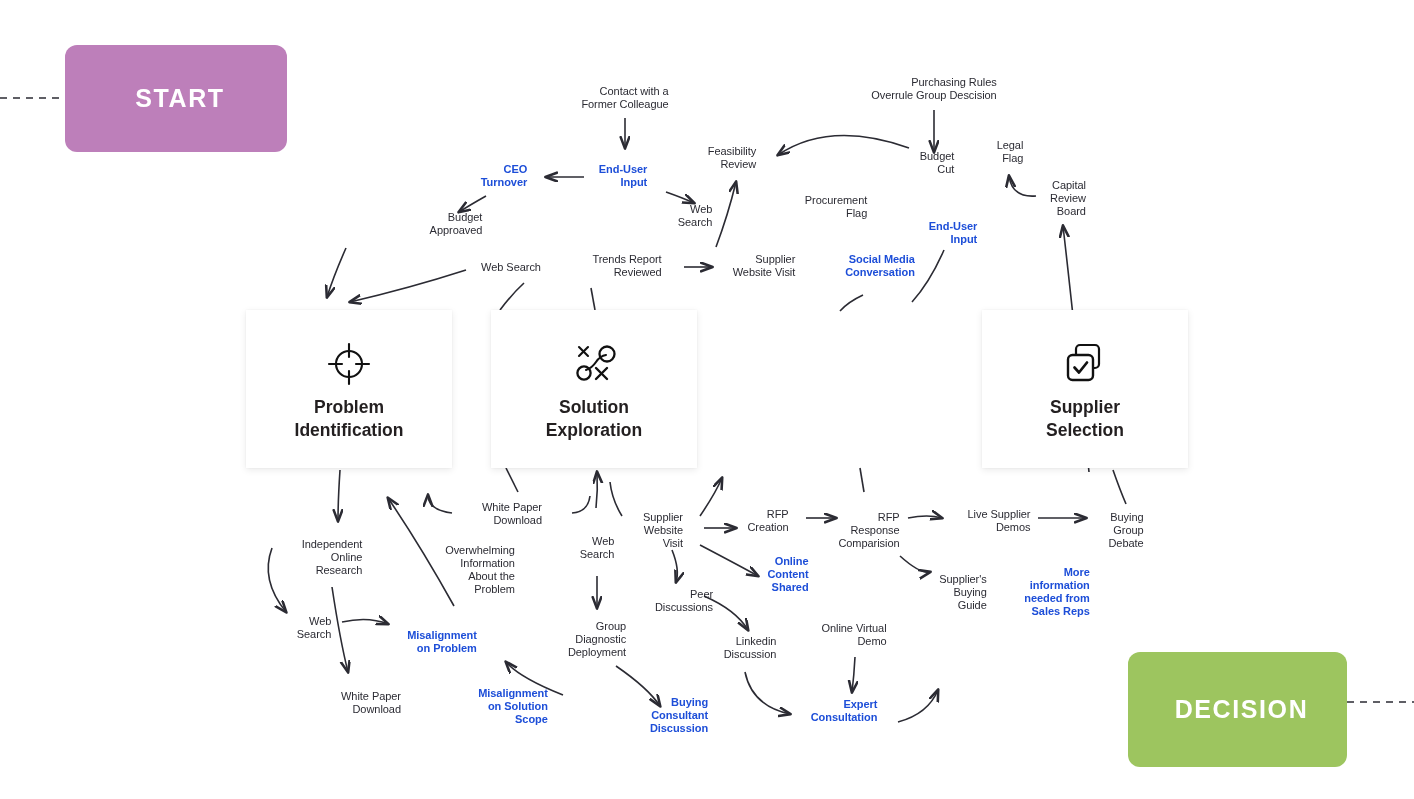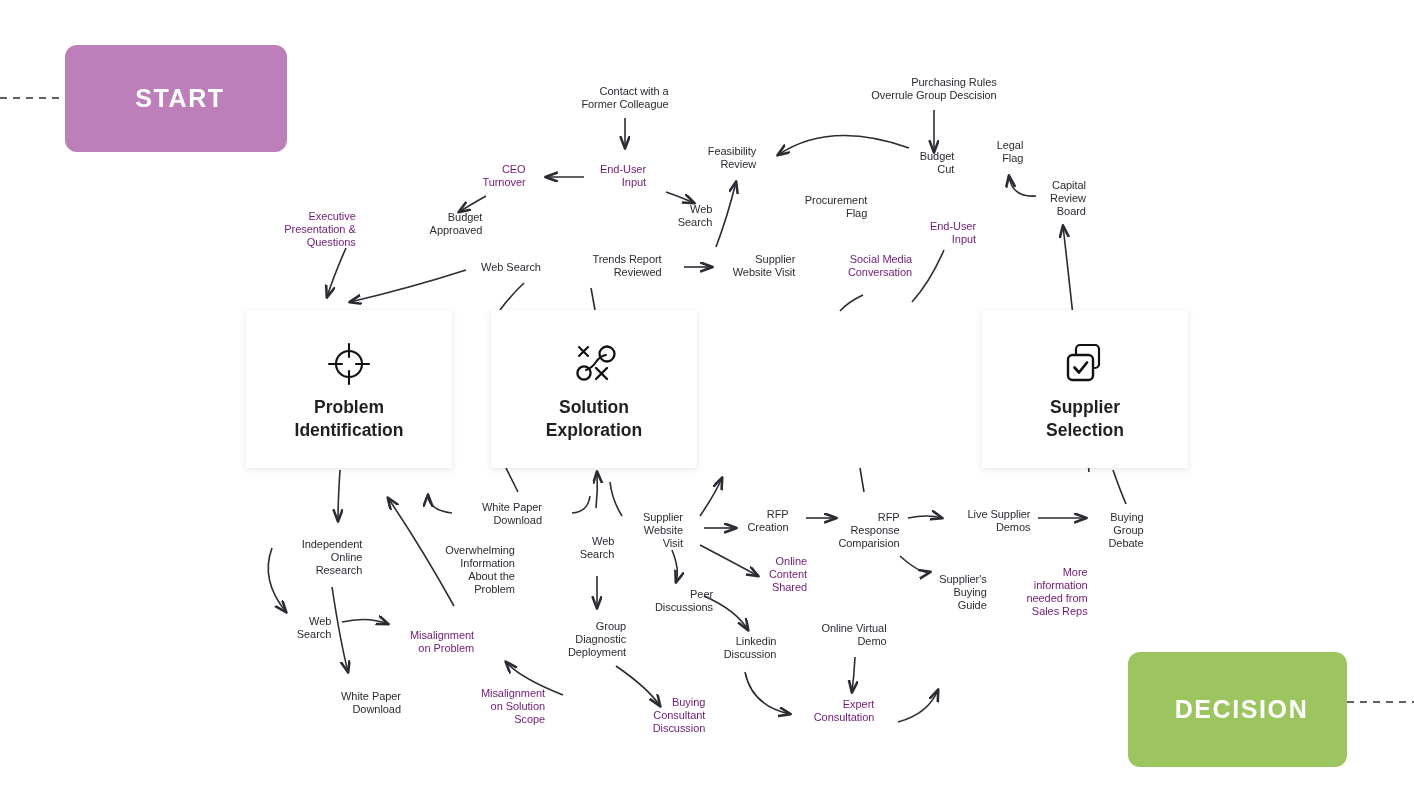--- a/index.html
+++ b/index.html
@@ -80,22 +80,22 @@
     position: absolute;
     color: #2b2b33;
     font-size: 11px;
     line-height: 1.18;
     text-align: right;
     white-space: pre-line;
     transform: translate(-50%, -50%);
     letter-spacing: -0.05px;
   }
   .node.touch {
-    font-weight: normal;
-    color: #701a75;
+    font-weight: bold;
+    color: #1d4ed8;
   }
   
   #links {
     position: absolute;
     left: 0; top: 0;
     width: 1414px;
     height: 799px;
     pointer-events: none;
   }
   #links path, #links line { fill: none; stroke: #2b2b33; stroke-width: 1.6; }
@@ -223,23 +223,20 @@
 Cut</div>
   <div class="node" style="left:1010px;top:152px">Legal
 Flag</div>
   <div class="node touch" style="left:504px;top:176px">CEO
 Turnover</div>
   <div class="node touch" style="left:623px;top:176px">End-User
 Input</div>
   <div class="node" style="left:1068px;top:198px">Capital
 Review
 Board</div>
-  <div class="node touch" style="left:320px;top:229px">Executive
-Presentation &amp;
-Questions</div>
   <div class="node" style="left:456px;top:224px">Budget
 Approaved</div>
   <div class="node" style="left:695px;top:216px">Web
 Search</div>
   <div class="node" style="left:836px;top:207px">Procurement
 Flag</div>
   <div class="node touch" style="left:953px;top:233px">End-User
 Input</div>
   <div class="node" style="left:511px;top:267px">Web Search</div>
   <div class="node" style="left:627px;top:266px">Trends Report

